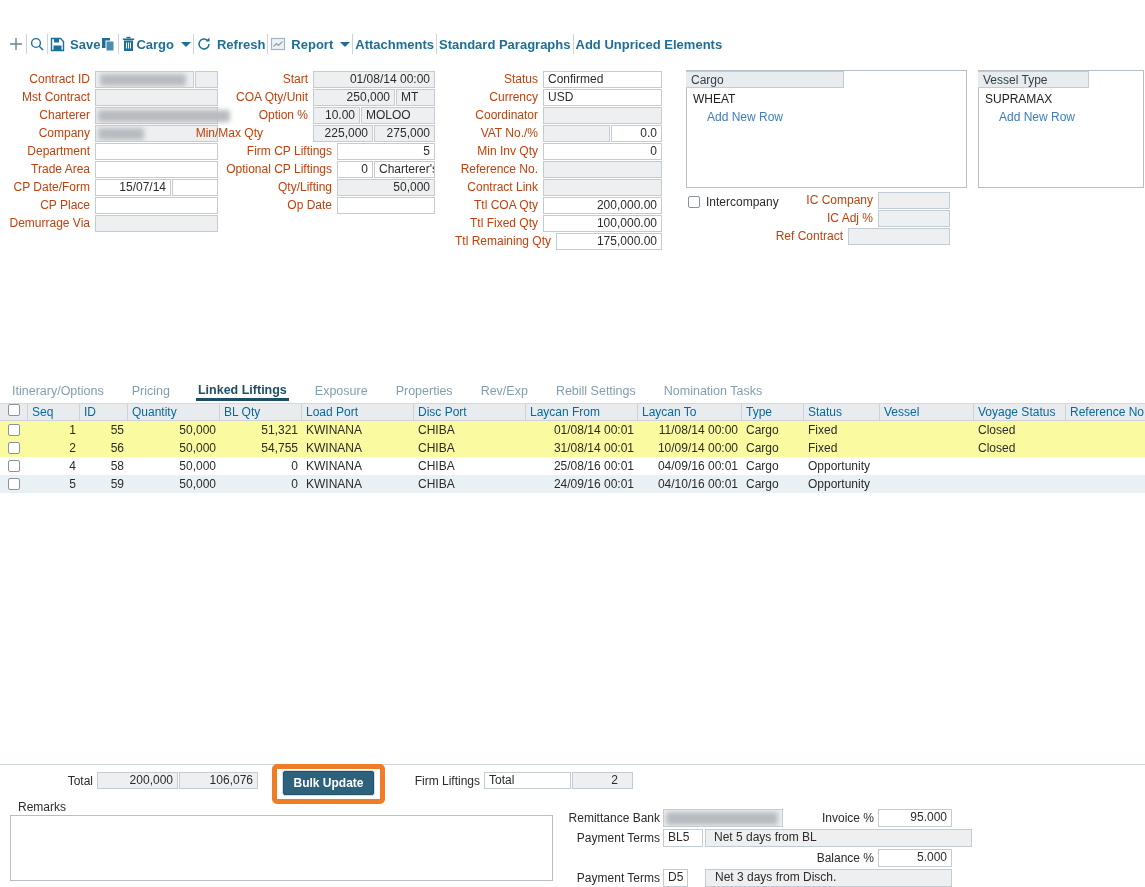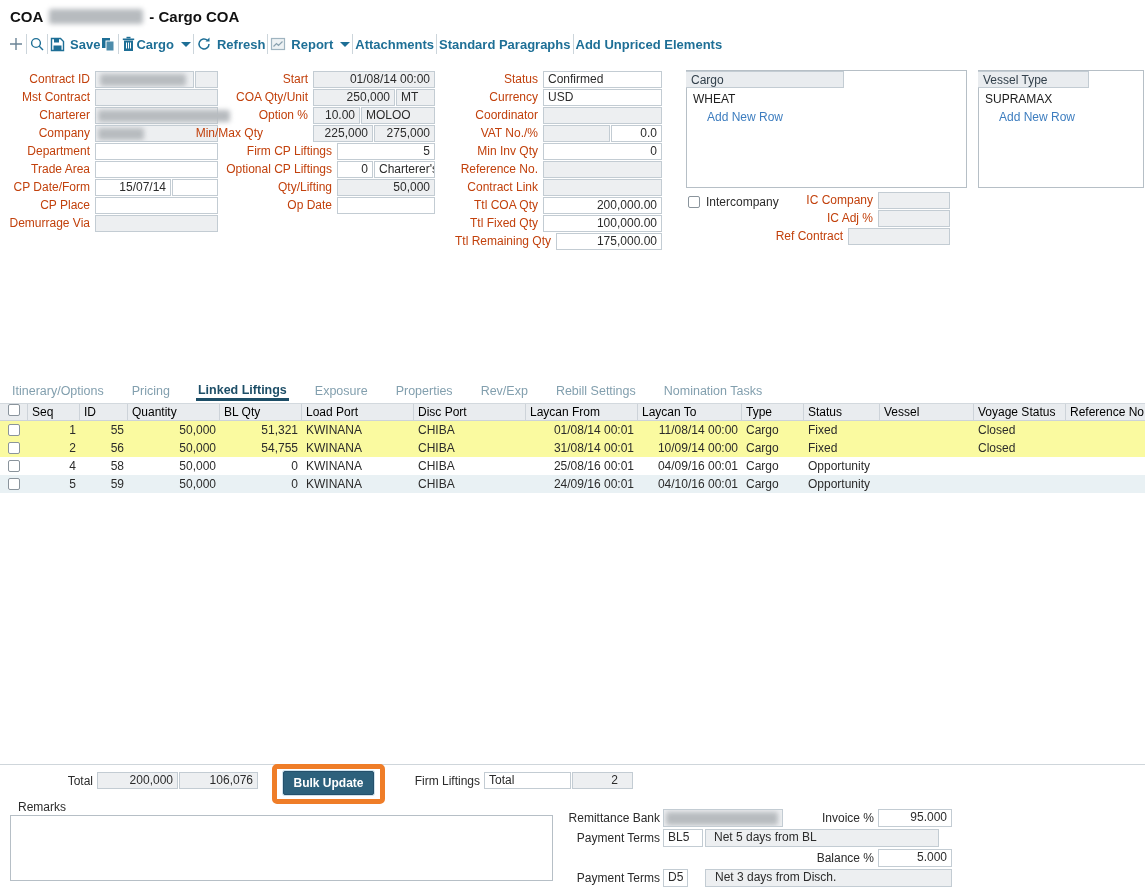--- a/index.html
+++ b/index.html
@@ -38,21 +38,21 @@
   .cb { width:12px; height:12px; border:1px solid #8a949c; border-radius:2px; background:#fff; flex:none; }
 
   
   .tabs { position:absolute; left:10px; top:382px; display:flex; gap:24px; height:19px; align-items:flex-end; }
   .tab { color:#829fae; font-size:12.5px; padding:0 2px 3px 2px; white-space:nowrap; }
   .tab.active { color:#1d4e67; font-weight:bold; border-bottom:3px solid #1d4e67; padding-bottom:1px; }
 
   
   .grid { position:absolute; left:0; top:403px; width:1145px; }
   .grow { display:flex; height:18px; align-items:center; font-size:12px; }
-  .ghead { background:#e9ecef; border-top:1px solid #d3d9de; border-bottom:1px solid #cdd3d9; color:#000000; }
+  .ghead { background:#e9ecef; border-top:1px solid #d3d9de; border-bottom:1px solid #cdd3d9; color:#0369a1; }
   .ghead .gc { border-right:1px solid #cdd3d9; height:100%; line-height:16px; }
   .gc { padding:0 4px; overflow:hidden; white-space:nowrap; flex:none; }
   .c-cb{width:28px; display:flex; justify-content:center;} .c-seq{width:52px} .c-id{width:48px}
   .c-qty{width:92px} .c-bl{width:82px} .c-load{width:112px} .c-disc{width:112px}
   .c-lf{width:112px} .c-lt{width:104px} .c-type{width:62px} .c-status{width:76px}
   .c-vessel{width:94px} .c-voy{width:92px} .c-ref{width:98px} .c-decl{flex:1}
   .grow.hl { background:#fafaa0; }
   .grow.alt { background:#e9f1f4; }
   .vblob { width:82px; height:14px; background:#b3b388; filter:blur(2.5px); border-radius:2px; }
   .gridline { position:absolute; left:0; top:764px; width:1145px; height:1px; background:#cfd6db; }
@@ -64,25 +64,20 @@
   .annot { position:absolute; left:272px; top:764px; width:113px; height:40px; border:5px solid #ef7d28; border-radius:5px; }
   .bulkbtn { position:absolute; left:283px; top:771px; width:91px; height:24px; background:#2d617c; border:1px solid #24506b; border-radius:2px; color:#fff; font-weight:bold; font-size:12px; text-align:center; line-height:22px; box-shadow:0 0 0 1px #cfe2ec; }
 
   textarea.remarks { position:absolute; left:10px; top:815px; width:543px; height:66px; border:1px solid #b6bfc6; resize:none; font-family:"Liberation Sans", sans-serif; font-size:12px; padding:3px; }
 </style>
 </head>
 <body>
 
 <div id="screen">
 
-  <div class="titlebar">
-    <span class="t">COA</span>
-    <span class="blob title-blob"></span>
-    <span class="t">- Cargo COA</span>
-  </div>
 
   <div class="toolbar">
     <span class="tbtn">
         <svg class="ticon" width="16" height="16" viewBox="0 0 16 16">
           <path d="M8 2v12M2 8h12" stroke="#6b8496" stroke-width="1.4" fill="none"></path>
         </svg>
       </span>
     <i class="sep"></i>
     <span class="tbtn">
         <svg class="ticon" width="16" height="16" viewBox="0 0 16 16">
@@ -433,21 +428,21 @@
 
   <span class="abs lbl r" style="left:540px; top:809px; width:120px;">Remittance Bank</span>
   <span class="abs fld ro" style="left:663px; top:809px; width:120px; height:18px;">
       <span class="blob" style="position:absolute;left:2px;top:2px;width:112px;height:13px;"></span>
     </span>
   <span class="abs lbl r" style="left:780px; top:809px; width:94px;">Invoice %</span>
   <span class="abs fld num" style="left:878px; top:809px; width:74px; height:18px;">95.000</span>
 
   <span class="abs lbl r" style="left:540px; top:829px; width:120px;">Payment Terms</span>
   <span class="abs fld" style="left:663px; top:829px; width:40px; height:18px;">BL5</span>
-  <span class="abs fld ro" style="left:705px; top:829px; width:234px; height:18px; padding-left:8px;">Net 5 days from BL</span>
+  <span class="abs fld ro" style="left:705px; top:829px; width:267px; height:18px; padding-left:8px;">Net 5 days from BL</span>
 
   <span class="abs lbl r" style="left:780px; top:849px; width:94px;">Balance %</span>
   <span class="abs fld num" style="left:878px; top:849px; width:74px; height:18px;">5.000</span>
 
   <span class="abs lbl r" style="left:540px; top:869px; width:120px;">Payment Terms</span>
   <span class="abs fld" style="left:663px; top:869px; width:25px; height:18px;">D5</span>
   <span class="abs fld ro" style="left:705px; top:869px; width:247px; height:18px; padding-left:9px;">Net 3 days from Disch.</span>
 
 </div>
 

